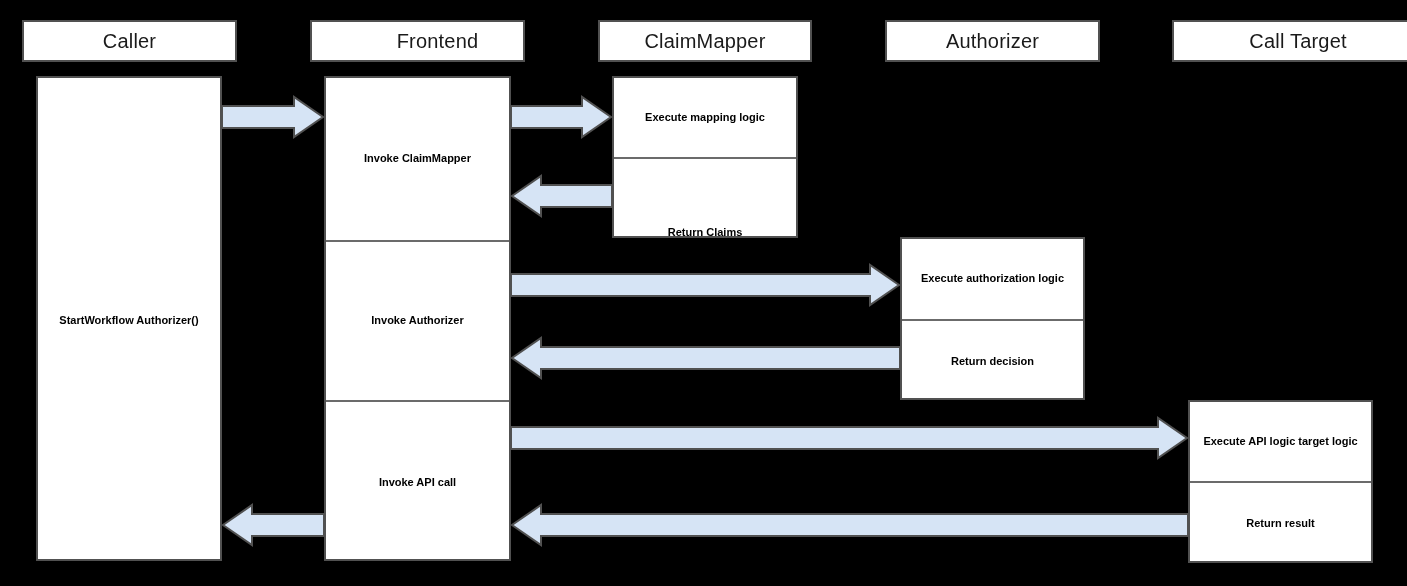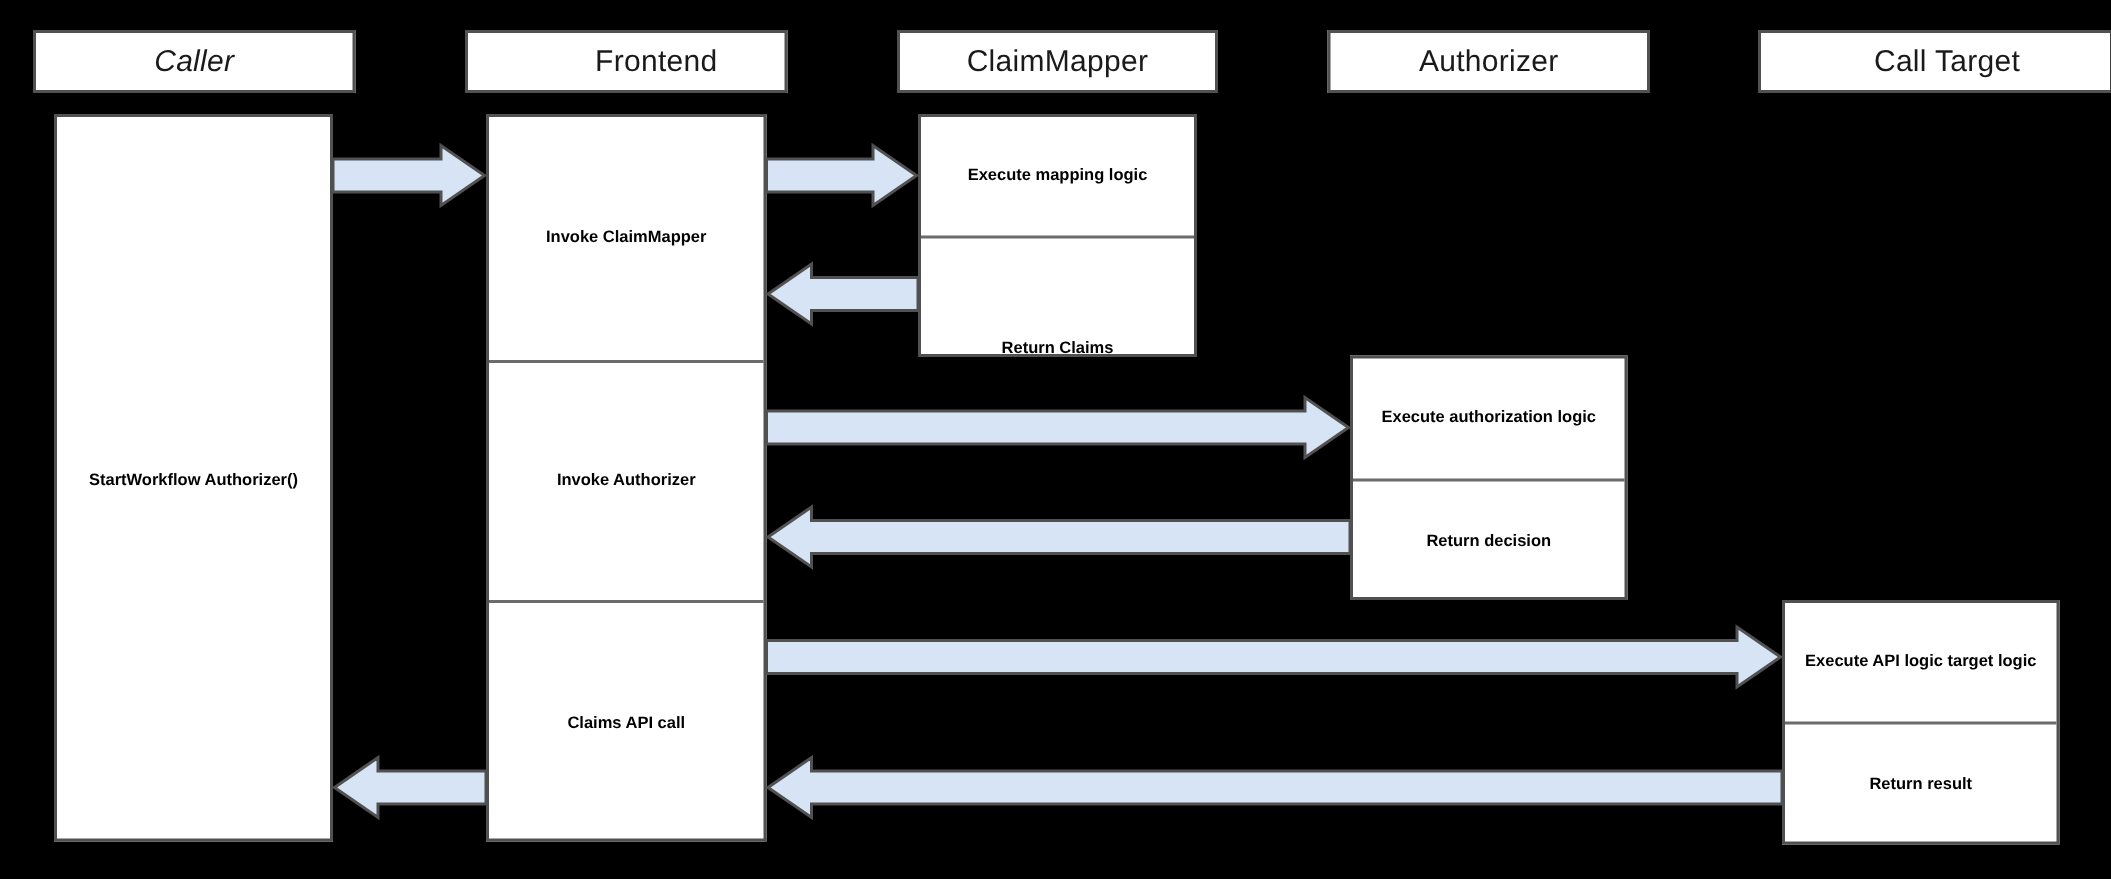--- a/index.html
+++ b/index.html
@@ -65,40 +65,40 @@
   }
   .arrow svg {
     display: block;
     overflow: visible;
   }
 </style>
 </head>
 <body>
 
 <div id="canvas">
-    <div class="lifeline-header" style="left: 22px; top: 20px; width: 215px; height: 42px; border-color: rgb(81, 81, 81); background: rgb(255, 255, 255); font-style: italic;">
+    <div class="lifeline-header" style="left: 22px; top: 20px; width: 215px; height: 42px; border-color: rgb(81, 81, 81); background: rgb(255, 255, 255);">
       <span>Caller</span>
     </div>
     <div class="activation" style="left: 36px; top: 76px; width: 186px; height: 485px; border-color: rgb(81, 81, 81); background: rgb(255, 255, 255);">
       <div class="act-seg" style="top: 0px; height: 485px;">
         <span>StartWorkflow Authorizer()</span>
       </div>
     </div>
     <div class="lifeline-header" style="left: 310px; top: 20px; width: 215px; height: 42px; border-color: rgb(81, 81, 81); background: rgb(255, 255, 255); padding-left: 40px;">
       <span>Frontend</span>
     </div>
     <div class="activation" style="left: 324px; top: 76px; width: 187px; height: 485px; border-color: rgb(81, 81, 81); background: rgb(255, 255, 255);">
       <div class="act-seg" style="top: 0px; height: 162px;">
         <span>Invoke ClaimMapper</span>
       </div>
       <div class="act-seg divider-top" style="top: 162px; height: 160px;">
         <span>Invoke Authorizer</span>
       </div>
       <div class="act-seg divider-top" style="top: 322px; height: 163px;">
-        <span>Claims API call</span>
+        <span>Invoke API call</span>
       </div>
     </div>
     <div class="lifeline-header" style="left: 598px; top: 20px; width: 214px; height: 42px; border-color: rgb(81, 81, 81); background: rgb(255, 255, 255);">
       <span>ClaimMapper</span>
     </div>
     <div class="activation" style="left: 612px; top: 76px; width: 186px; height: 162px; border-color: rgb(81, 81, 81); background: rgb(255, 255, 255);">
       <div class="act-seg" style="top: 0px; height: 79px;">
         <span>Execute mapping logic</span>
       </div>
       <div class="act-seg divider-top" style="top: 79px; height: 83px; align-items: flex-end;">

